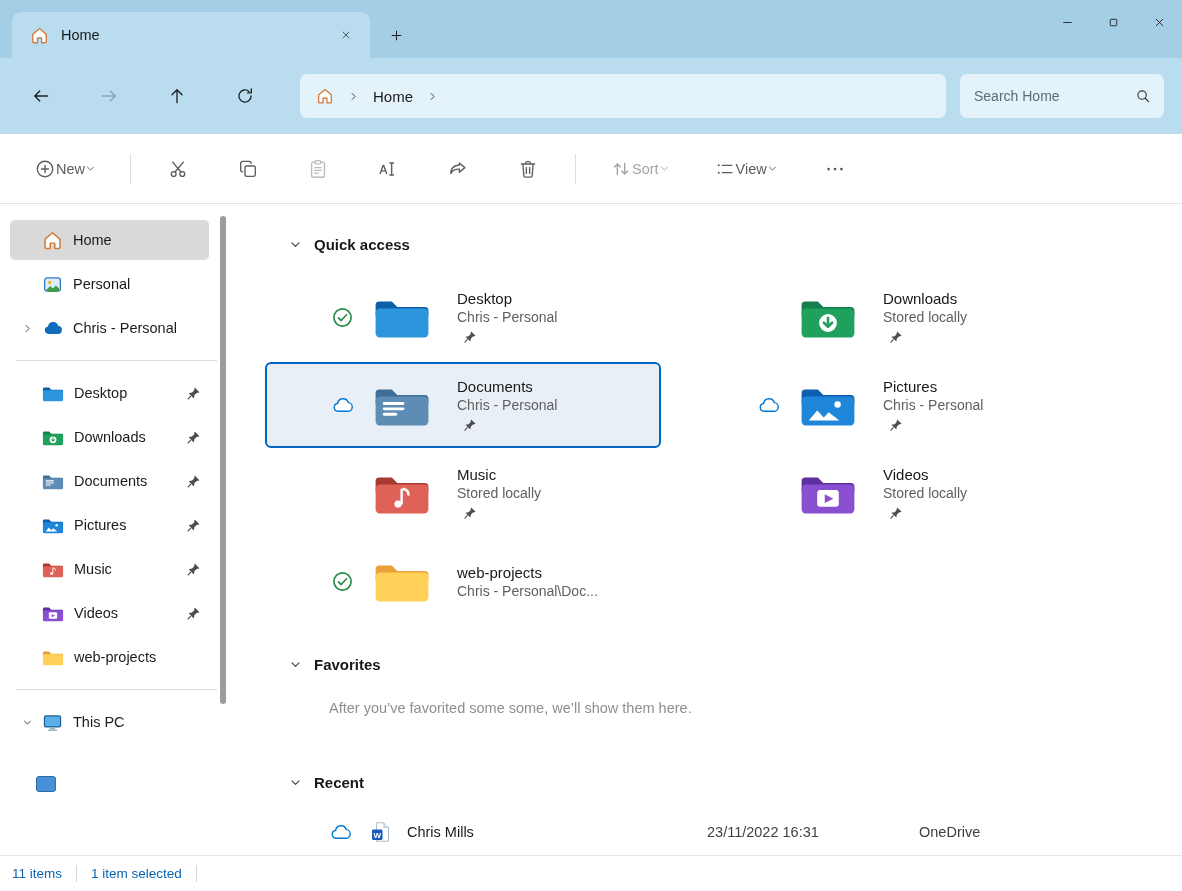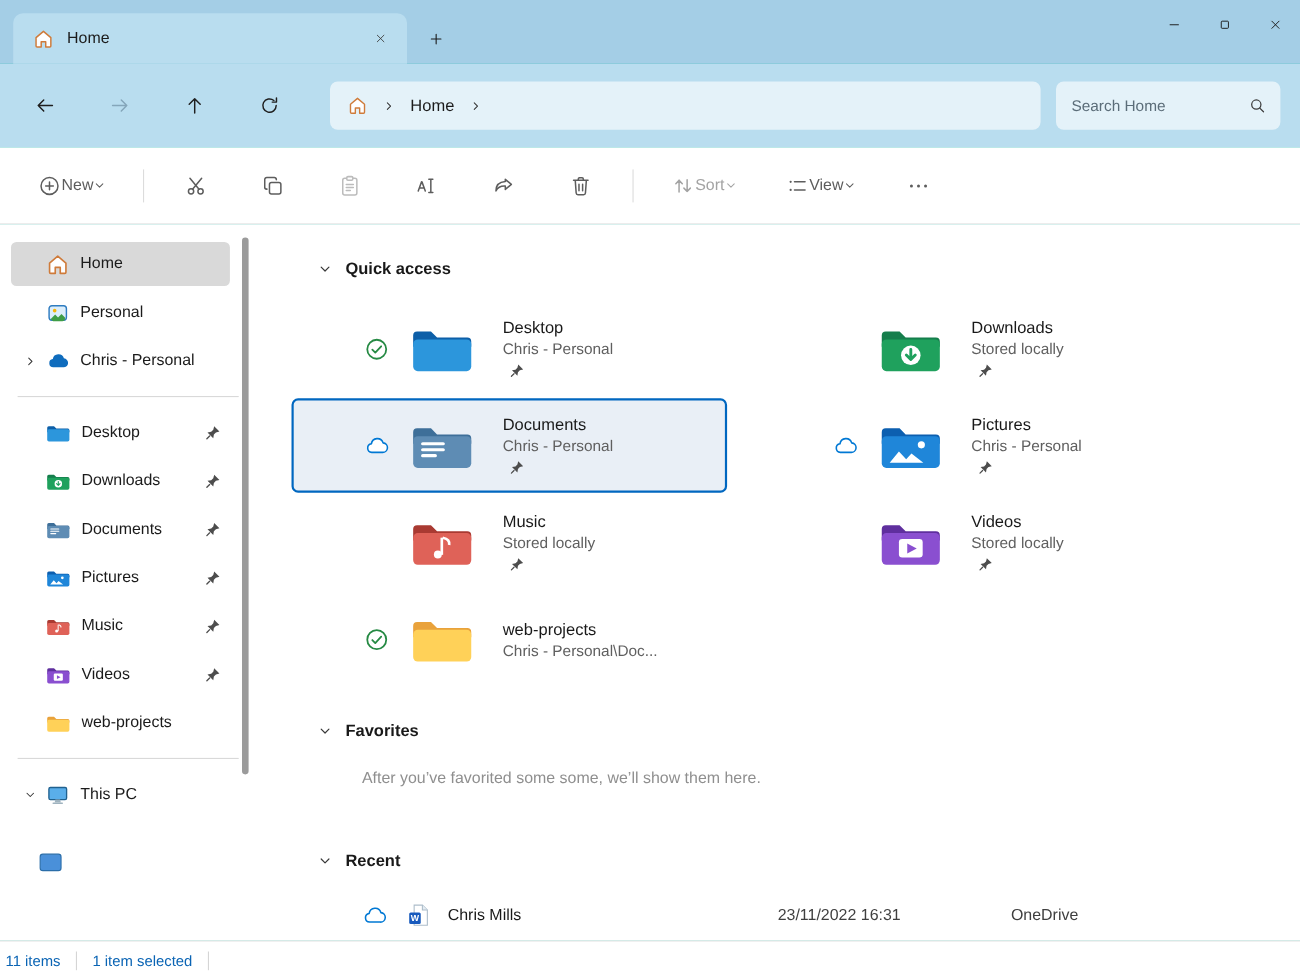--- a/index.html
+++ b/index.html
@@ -1,21 +1,21 @@
 <!DOCTYPE html>
 <html><head>
 <meta charset="utf-8">
 <style>
   *{box-sizing:border-box}
   html,body{margin:0;padding:0}
   body{font-family:"Liberation Sans",sans-serif;background:#dfe9f0}
   button{background:none;border:0;padding:0;font:inherit;color:inherit;cursor:default}
   svg{display:block}
 
-  .window{position:relative;width:1182px;height:891px;background:#14b8a6;overflow:hidden}
+  .window{position:relative;width:1182px;height:891px;background:#84cc16;overflow:hidden}
 
   
   .titlebar{height:58px;background:#a4cee6;display:flex;align-items:flex-end;padding-left:12px;position:relative}
   .tab{width:358px;height:46px;background:#b9ddef;border-radius:9px 9px 0 0;display:flex;align-items:center;gap:12px;padding:0 10px 0 18px}
   .tab-ic{width:19px;height:19px}
   .tab-title{flex:1;font-size:14.5px;color:#1b1b1b}
   .tab-close{width:28px;height:28px;border-radius:5px;display:flex;align-items:center;justify-content:center;color:#3c3c3c}
   .tab-close svg{width:12px;height:12px}
   .newtab{width:32px;height:32px;margin:0 0 7px 10px;display:flex;align-items:center;justify-content:center;color:#1b1b1b}
   .newtab svg{width:15px;height:15px}
@@ -85,21 +85,21 @@
   .sec-recent{margin-top:52px}
 
   .recent-row{display:flex;align-items:center;height:44px;margin-top:14px;font-size:14.5px}
   .recent-row .t-status{margin-left:62px}
   .r-doc{width:24px;height:24px;margin-left:16px;flex-shrink:0}
   .r-name{margin-left:14px;width:300px;color:#191919}
   .r-date{width:212px;color:#3f3f3f}
   .r-loc{color:#3f3f3f}
 
   
-  .statusbar{height:36px;background:#fff;border-top:1px solid #e6e6e6;display:flex;align-items:center;padding:0 5px;font-size:13.5px}
+  .statusbar{height:36px;background:#fff;border-top:1px solid #e6e6e6;display:flex;align-items:center;padding:0 12px;font-size:13.5px}
   .sb-count{color:#0a64b4}
   .sb-div{width:1px;height:17px;background:#d5d5d5;margin:0 14px}
 </style>
 </head>
 <body>
 
 <svg width="0" height="0" style="position:absolute" aria-hidden="true">
 <defs>
   <symbol id="sy-home" viewBox="0 0 24 24">
     <path d="M12 3.2 20.5 10.4 V20 a1.2 1.2 0 0 1-1.2 1.2 H14.6 V15 H9.4 v6.2 H4.7 A1.2 1.2 0 0 1 3.5 20 V10.4 Z" fill="#fefefe" stroke="#cf7b3a" stroke-width="1.7" stroke-linejoin="round"></path>

